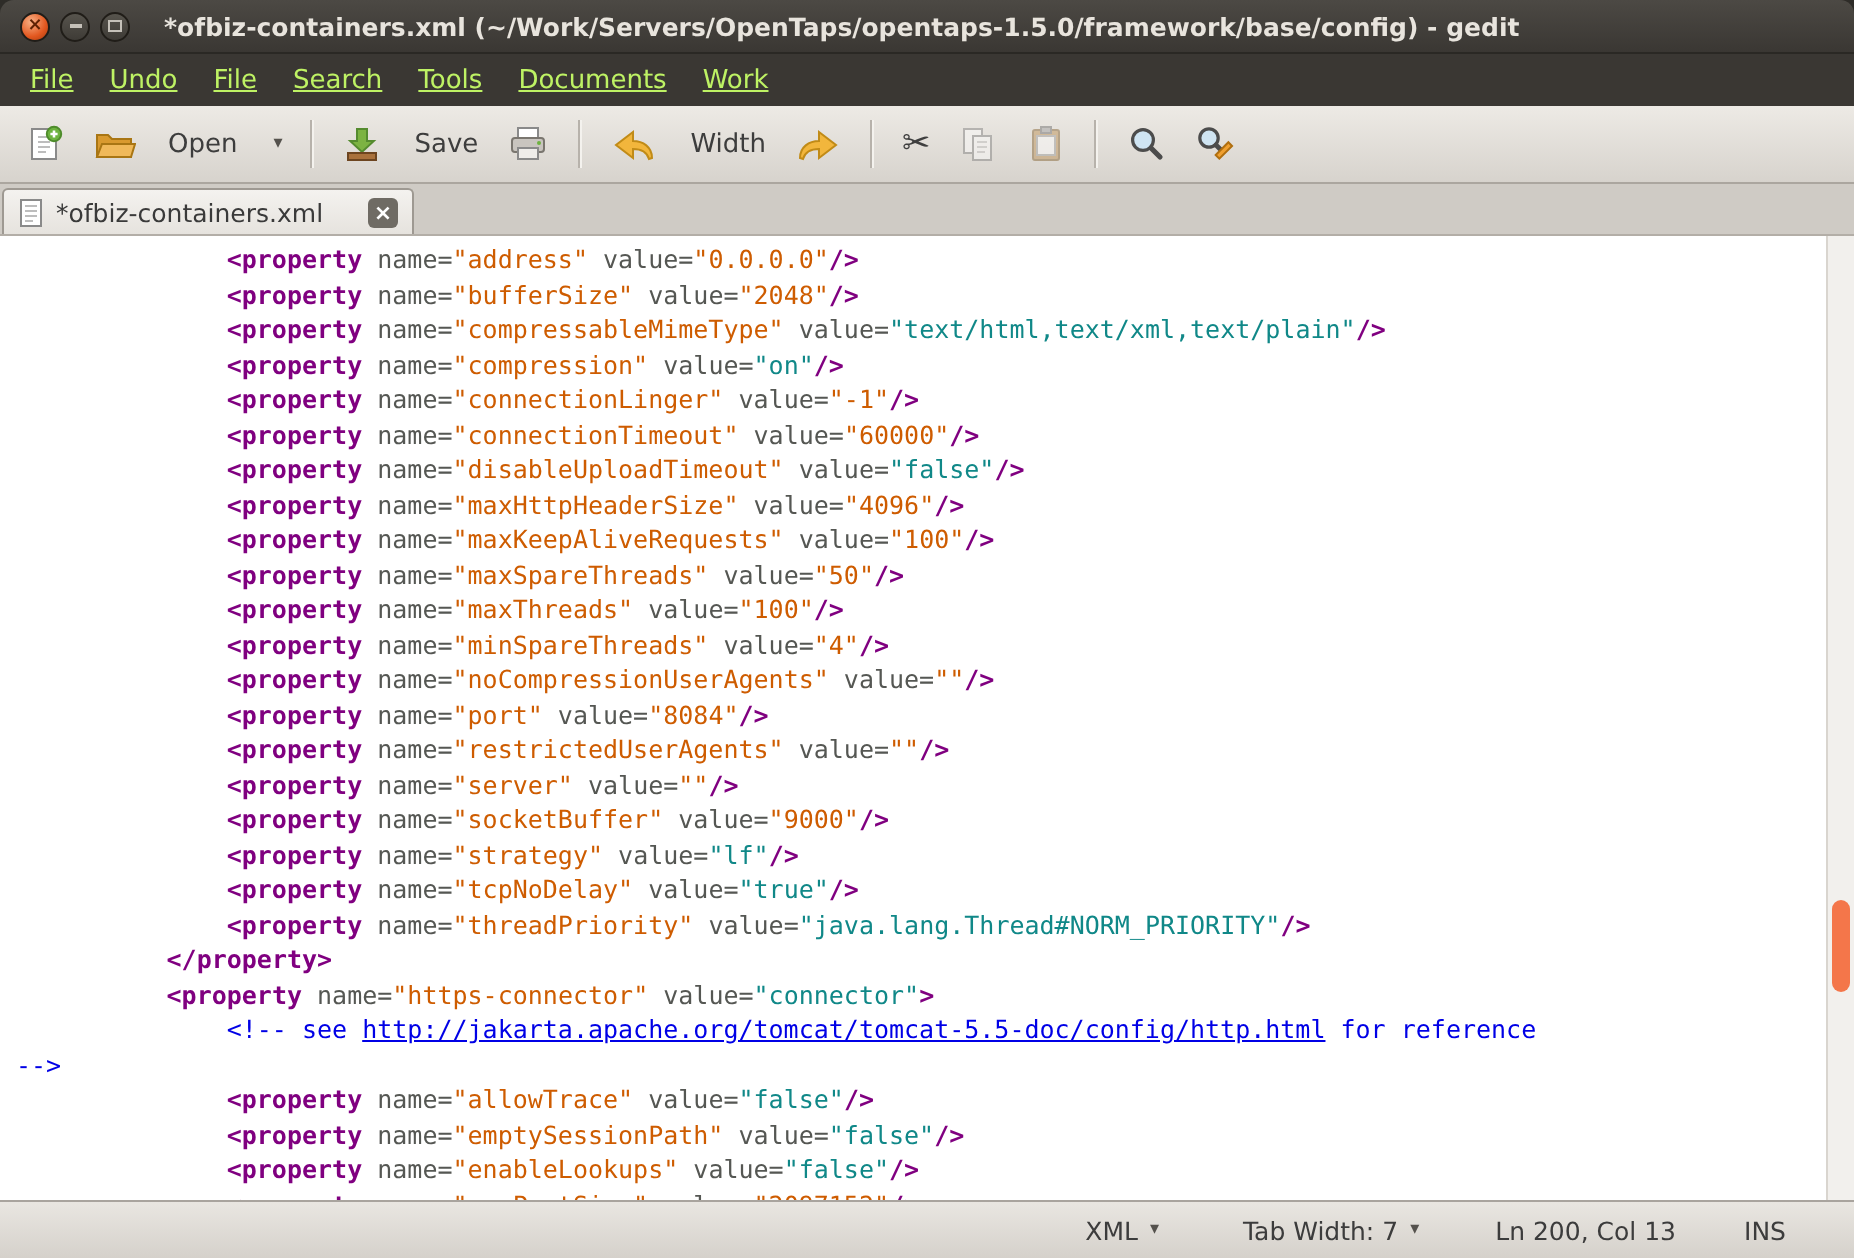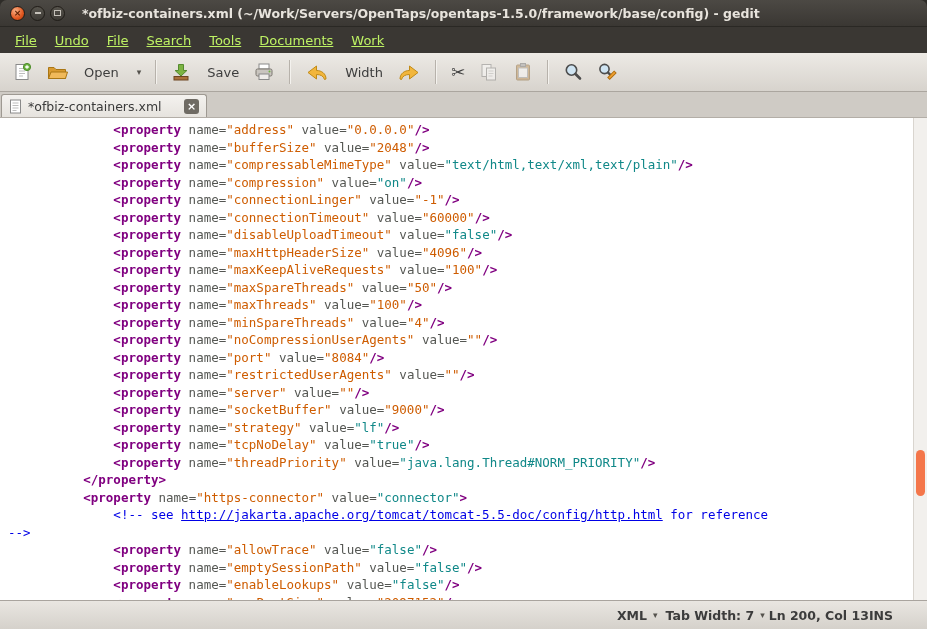--- a/index.html
+++ b/index.html
@@ -42,21 +42,21 @@
   .tk-a{color:var(--attribute);}
   .tk-o{color:var(--string_orange);}
   .tk-c{color:var(--string_teal);}
   .tk-m{color:var(--comment);margin-top:31px;}
   .tk-u{color:var(--comment);text-decoration:underline;}
 
   .scrollbar{position:absolute;top:0;right:0;bottom:0;width:13px;background:#f2f0ed;border-left:1px solid #d9d5cf;}
   .scroll-thumb{position:absolute;right:2px;width:9px;top:332px;height:46px;border-radius:5px;background:var(--scrollbar_thumb);}
 
   
-  .statusbar{height:28px;flex:0 0 28px;background:linear-gradient(#e9e6e1,#d5d1cb);border-top:1px solid #a9a49e;display:flex;align-items:center;justify-content:flex-end;padding:0 34px 0 10px;font-size:12.5px;color:#3c3c3c;font-weight:bold;}
+  .statusbar{height:28px;flex:0 0 28px;background:linear-gradient(#e9e6e1,#d5d1cb);border-top:1px solid #a9a49e;display:flex;align-items:center;justify-content:flex-end;gap:34px;padding:0 34px 0 10px;font-size:12.5px;color:#3c3c3c;}
   .status-combo{display:flex;align-items:center;gap:4px;padding:2px 4px;border-radius:2px;}
 </style>
 </head>
 <body>
 
 <div class="window">
 
   <div class="titlebar">
     <span class="winbtn close">×</span>
     <span class="winbtn minmax">

